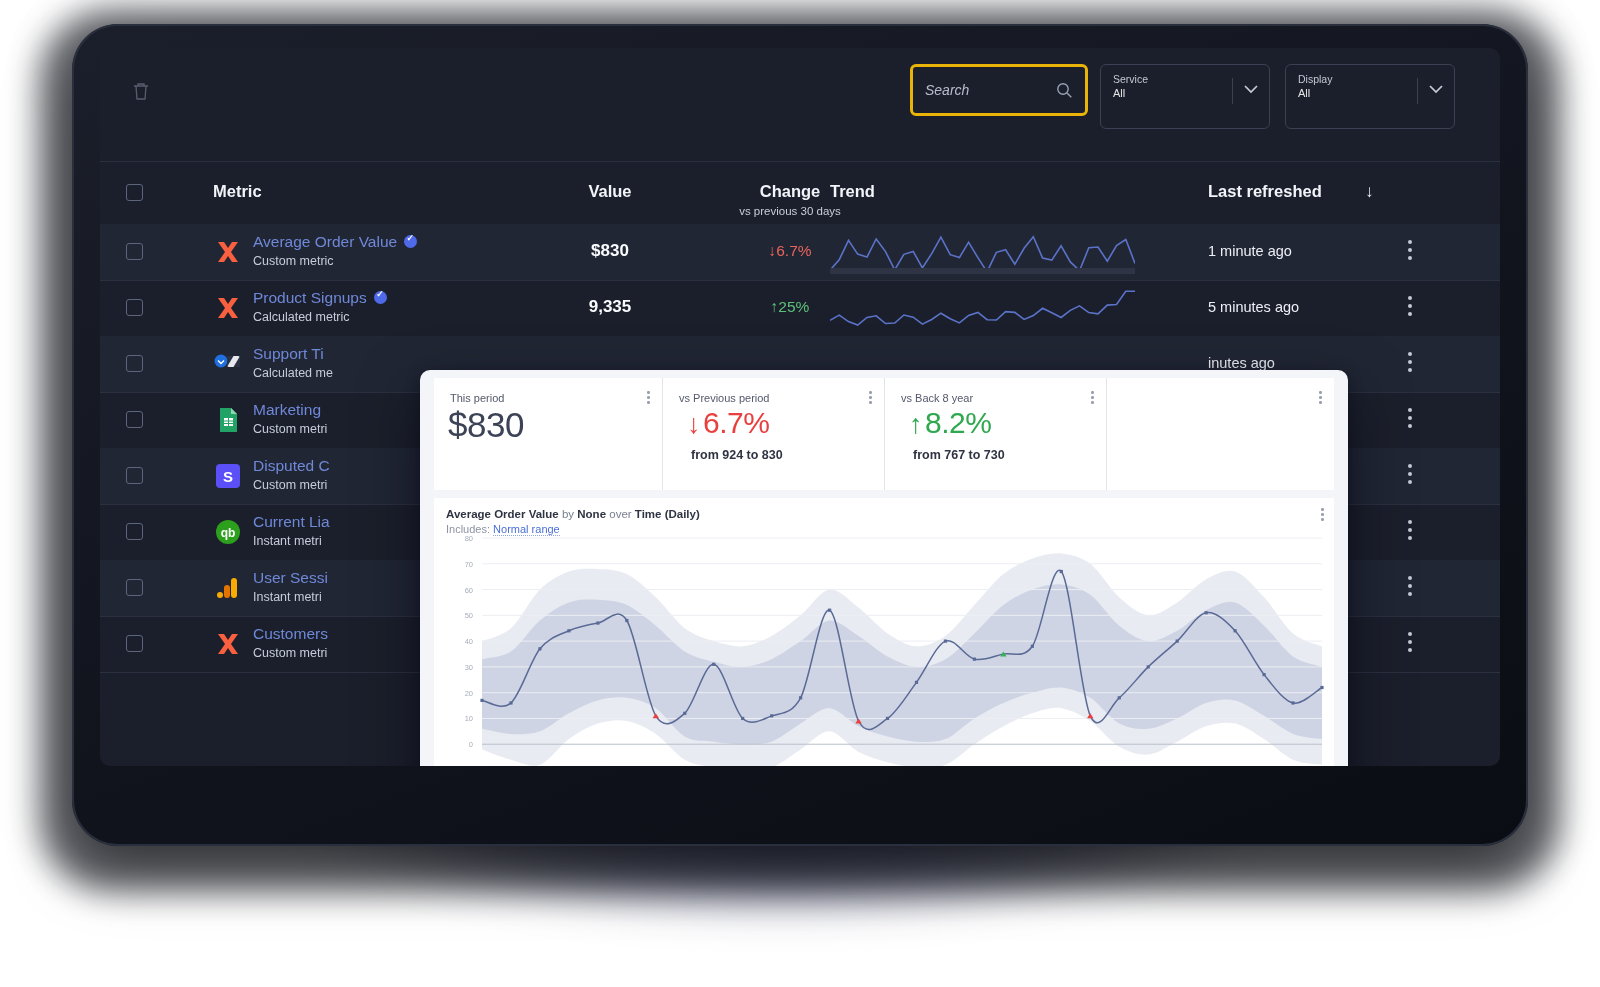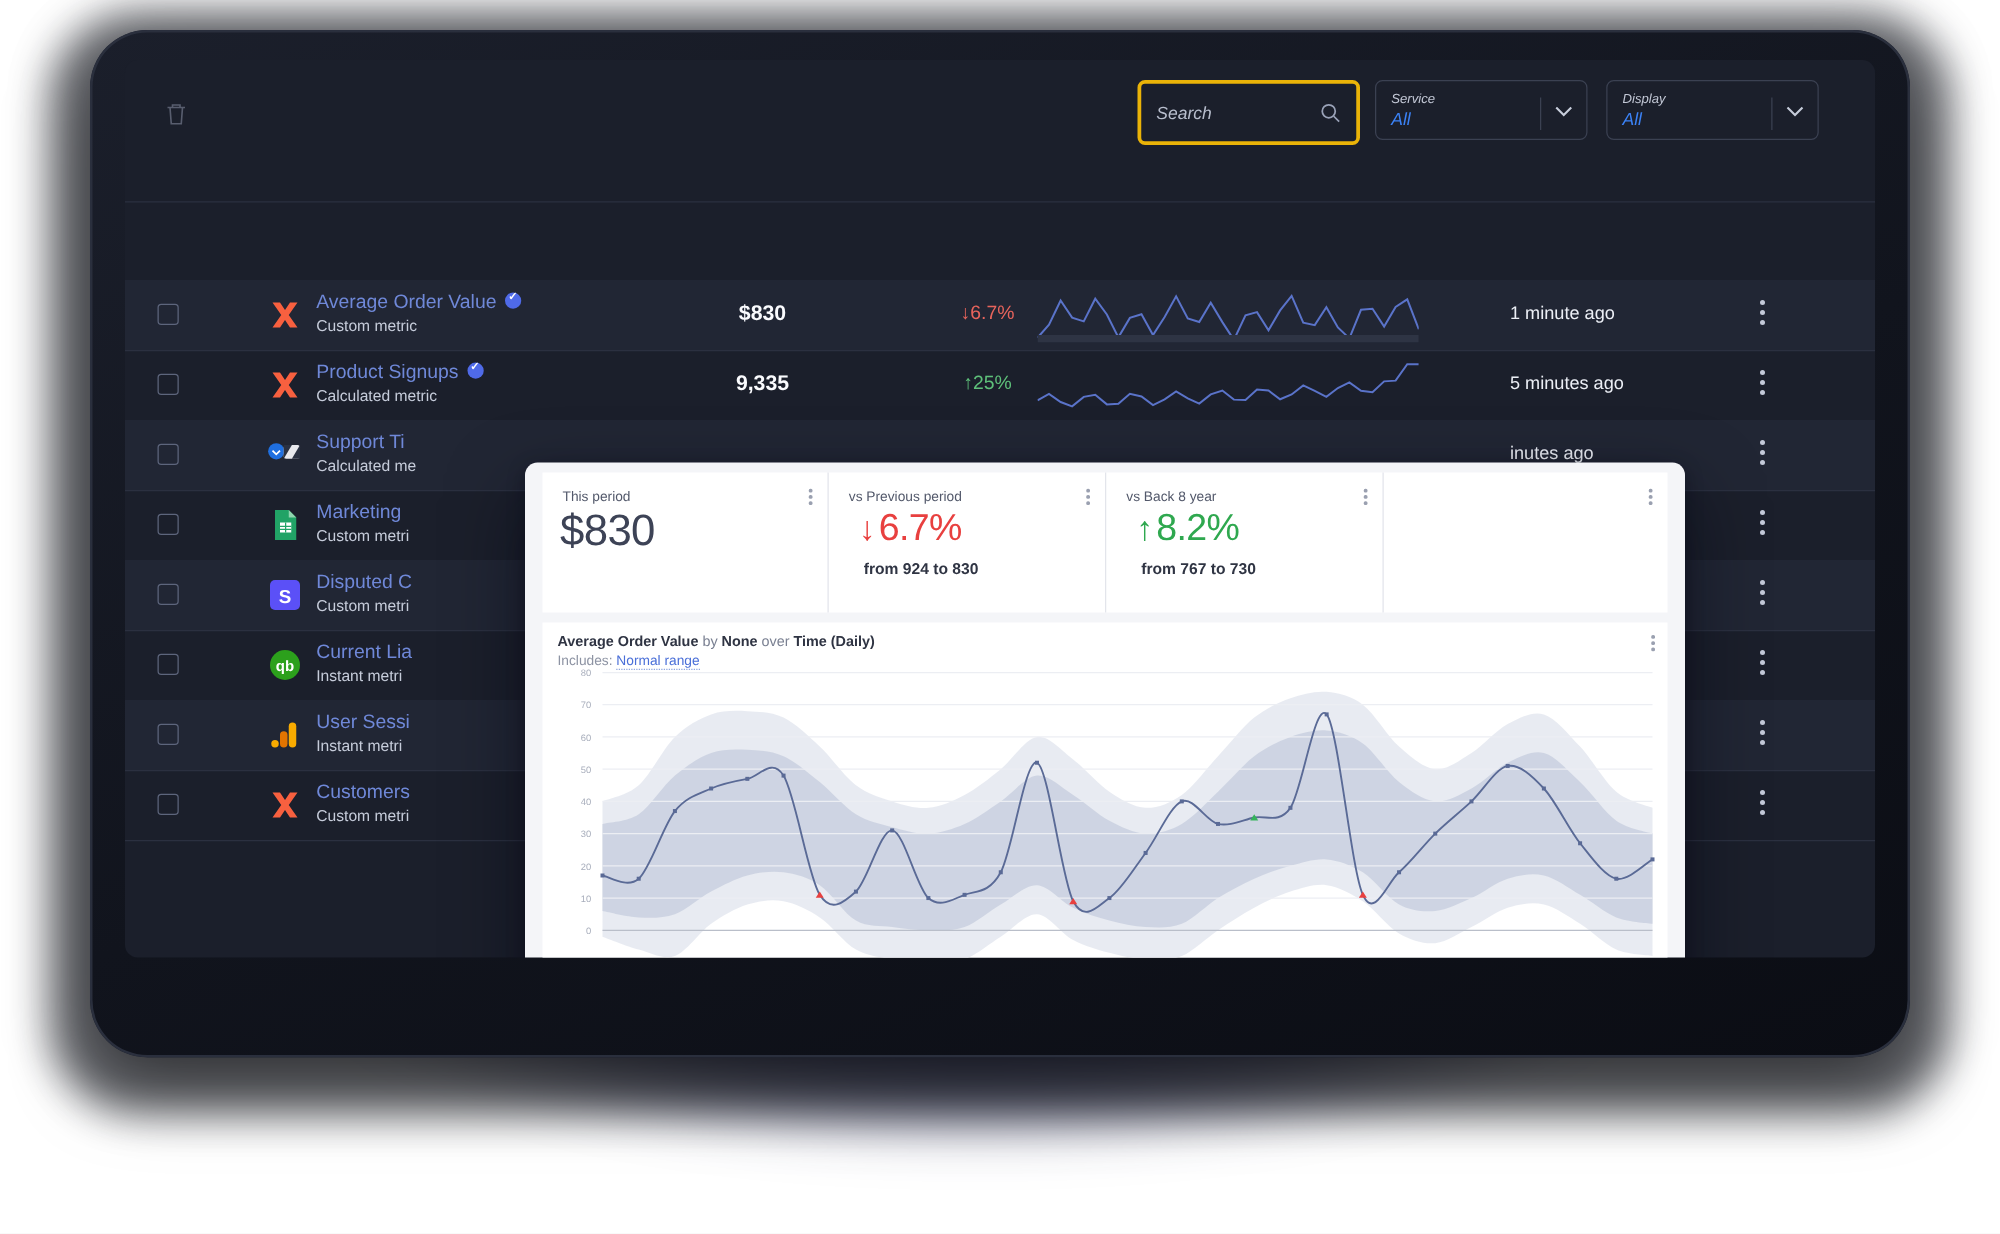--- a/index.html
+++ b/index.html
@@ -59,27 +59,27 @@
   .cal-ico { width: 13px; height: 13px; opacity: .75; }
   .arrow-r { color: #7d88a6; font-size: 13px; }
 
   .search-box {
     position: absolute; left: 810px; top: 16px; width: 178px; height: 52px;
     border: 3px solid #eab308; border-radius: 6px;
     display: flex; align-items: center; padding: 0 12px;
   }
   .search-box .ph { flex: 1; font-size: 14px; color: #b7bdcc; font-style: italic; }
   .sel {
-    position: absolute; top: 16px; height: 48px; border: 1px solid #3b4152;
-    border-radius: 6px; padding: 8px 4px 0 12px; font-style: italic;
+    position: absolute; top: 16px; height: 65px; border: 1px solid #3b4152;
+    border-radius: 6px; padding: 8px 4px 0 12px;
   }
   .sel.service { left: 1000px; width: 170px; }
   .sel.display { left: 1185px; width: 170px; }
   .sel .lab { font-size: 10.5px; color: #c3c8d6; }
-  .sel .val { font-size: 14px; color: #3b82f6; margin-top: 2px; }
+  .sel .val { font-size: 11px; color: #e5e5e5; margin-top: 2px; }
   .sel .div { position: absolute; right: 36px; top: 13px; width: 1px; height: 26px; background: #3b4152; }
   .sel .chev { position: absolute; right: 11px; top: 20px; }
 
   
   .thead {
     position: absolute; left: 0; top: 114px; width: 1400px; height: 62px;
   }
   .cb {
     width: 17px; height: 17px; border: 1.5px solid #5d657c; border-radius: 3px;
     background: transparent;
@@ -201,20 +201,33 @@
         <div class="val">All</div>
         <div class="div"></div>
         <svg class="chev" width="14" height="9" viewBox="0 0 14 9">
           <path d="M1 1l6 6 6-6" fill="none" stroke="#c6ccda" stroke-width="1.7"></path>
         </svg>
       </div>
     </div>
 
     <div class="rowsep" style="top:113px"></div>
 
+    <div class="thead">
+      <div style="position:absolute;left:26px;top:22px">
+          <div class="cb"></div>
+        </div>
+      <div class="th" style="left:113px;top:20px">Metric</div>
+      <div class="th" style="left:430px;top:20px;width:160px;text-align:center">Value</div>
+      <div class="th" style="left:620px;top:20px;width:140px;text-align:center">Change</div>
+      <div class="th-sub" style="left:600px;top:43px;width:180px;text-align:center">vs previous 30 days</div>
+      <div class="th" style="left:730px;top:20px">Trend</div>
+      <div class="th" style="left:1108px;top:20px">Last refreshed</div>
+      <div class="sort-arrow">↓</div>
+      <div class="sorted-underline"></div>
+    </div>
 
     <div id="rows">
         <div class="row alt" style="top: 176px;">
           <div class="cb-wrap">
             <div class="cb"></div>
           </div>
           <div class="ico"><svg viewBox="0 0 30 30">
               <path d="M5 5 L11 5 L15 11 L19 5 L25 5 L18 15 L25 25 L19 25 L15 19 L11 25 L5 25 L12 15 Z" fill="#f8603f"></path>
             </svg></div>
           <div class="mname">Average Order Value<span class="verified"></span></div>

